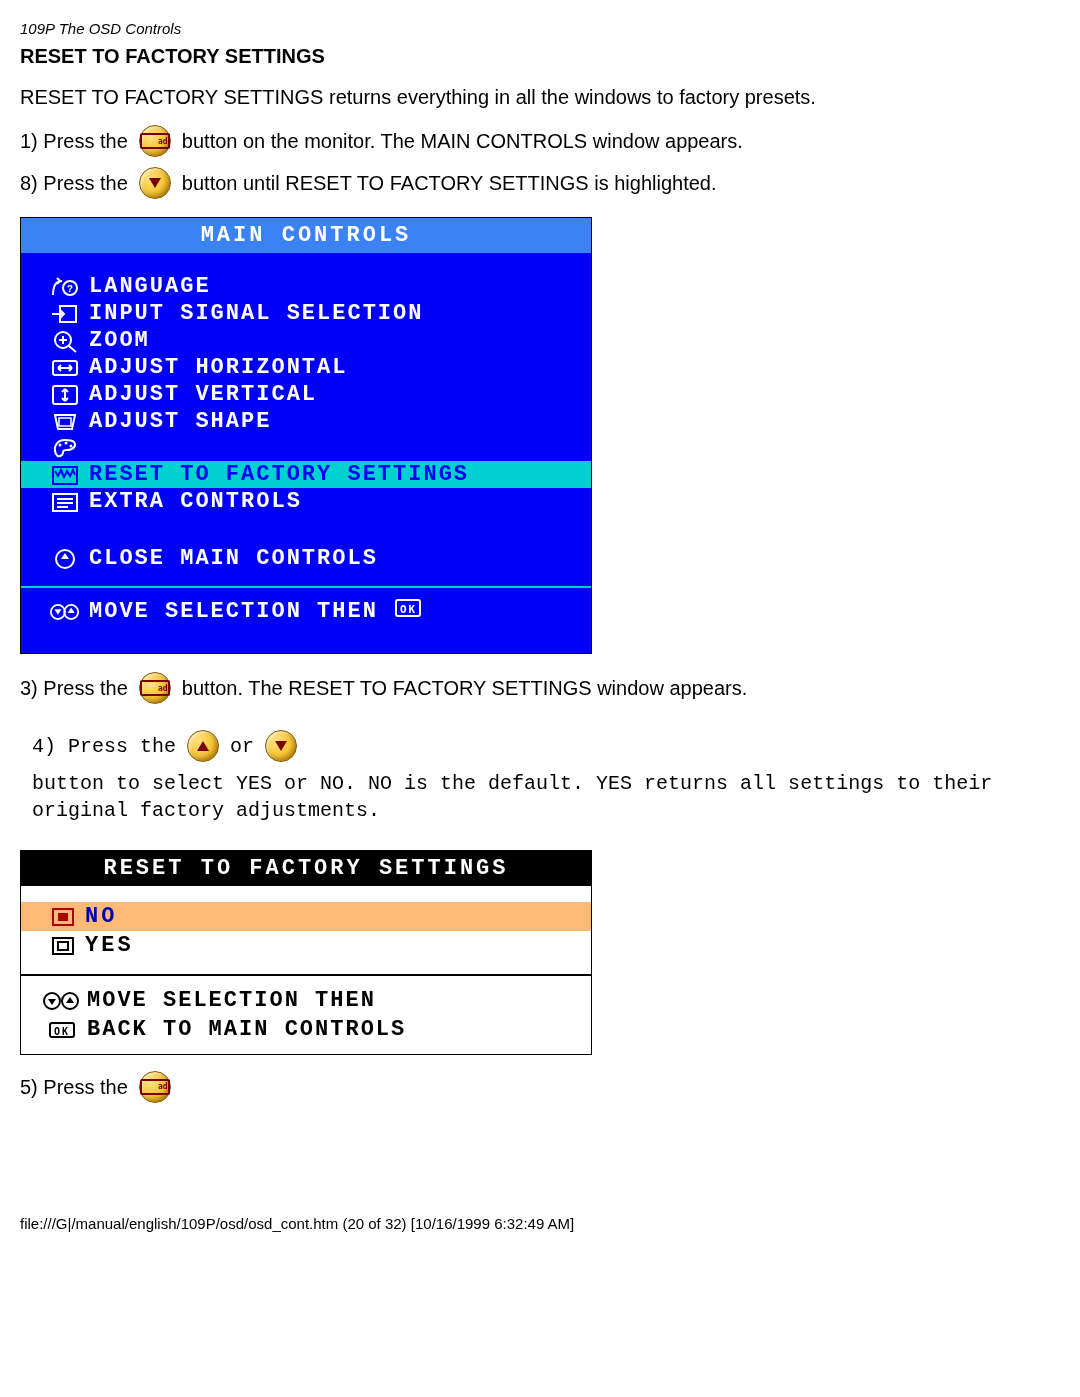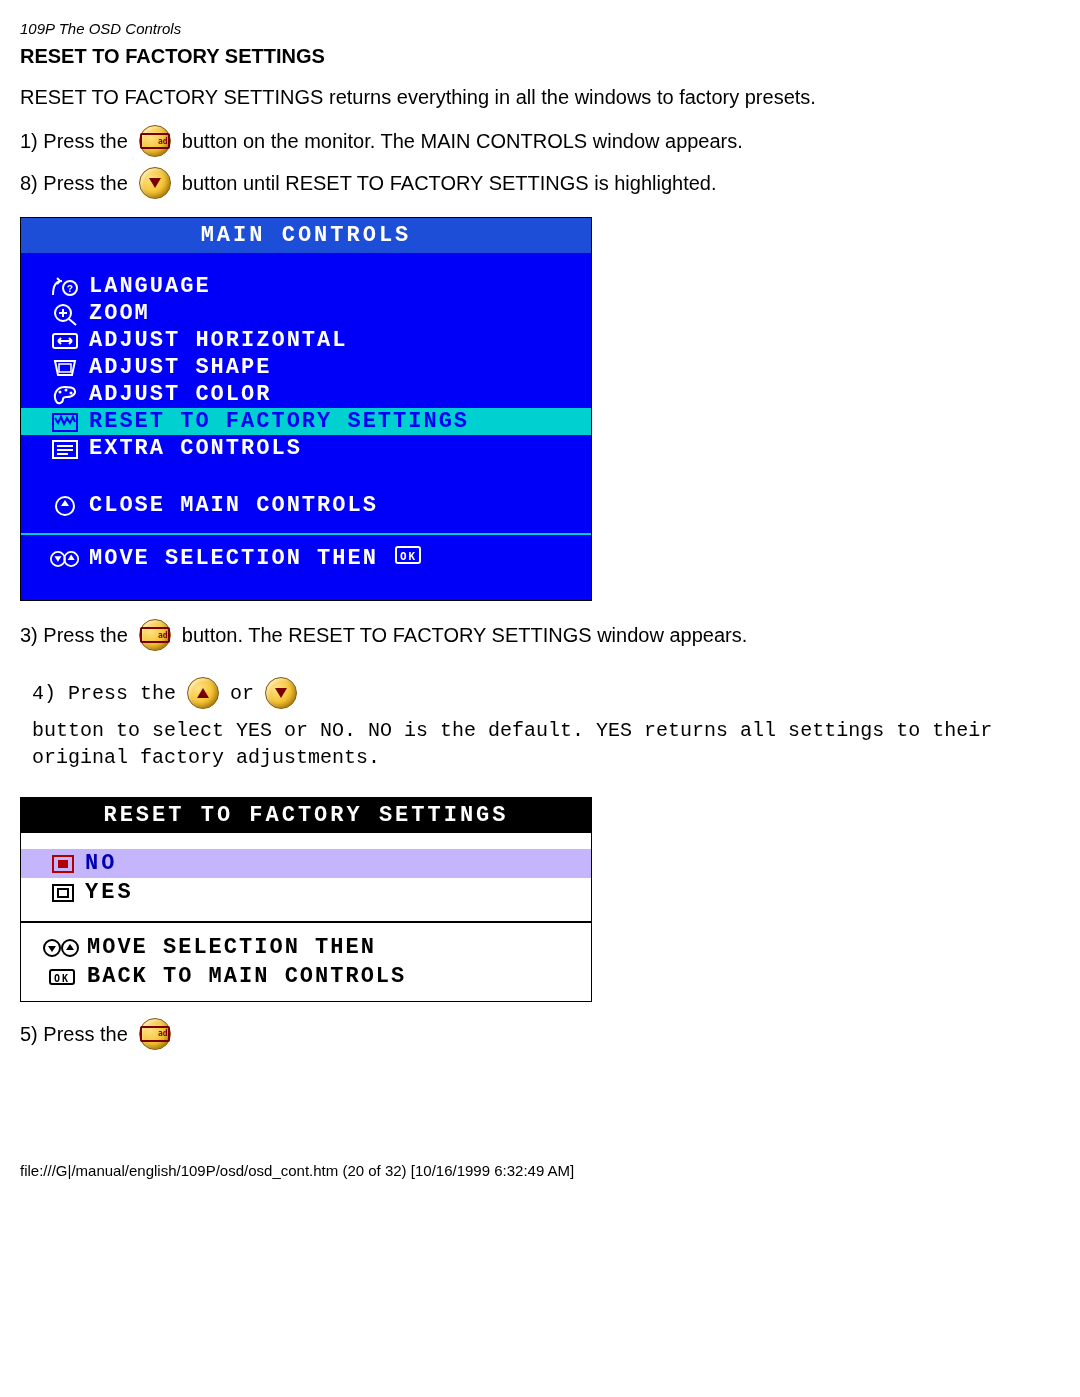--- a/index.html
+++ b/index.html
@@ -60,21 +60,21 @@
   .osd {
     width: 570px;
     background: #0000f8;
     color: #fff;
     font-family: "Courier New", monospace;
     font-weight: bold;
     margin: 18px 0 18px 0;
     border: 1px solid #000;
   }
   .osd-titlebar {
-    background: #1d4ed8;
+    background: #3b82f6;
     color: #fff;
     text-align: center;
     padding: 5px 0;
     font-size: 22px;
     letter-spacing: 3px;
   }
   .osd-body {
     padding: 20px 0 16px 0;
   }
   .osd-row {
@@ -130,21 +130,21 @@
   .osd2-body {
     padding: 16px 0 0 0;
   }
   .osd2-row {
     display: flex;
     align-items: center;
     padding: 2px 10px 2px 20px;
     font-size: 22px;
     letter-spacing: 3px;
   }
-  .osd2-row.highlight { background: #c4b5fd; color: #0000b0; }
+  .osd2-row.highlight { background: #fdba74; color: #0000b0; }
   .osd2-row .icon-cell { width: 44px; display: flex; align-items: center; justify-content: center; }
   .osd2-footer {
     border-top: 2px solid #000;
     margin-top: 14px;
     padding: 10px 10px 10px 16px;
     font-size: 22px;
     letter-spacing: 2px;
   }
   .osd2-footer .frow {
     display: flex; align-items: center; padding: 2px 0;
@@ -203,54 +203,71 @@
             <path d="M3 20 Q3 6 12 6 M10 6 l-3 -3 M10 6 l-3 3" stroke="#fff" stroke-width="2" fill="none"></path>
             <circle cx="20" cy="13" r="7" stroke="#fff" stroke-width="2" fill="none"></circle>
             <text x="17" y="17" font-size="10" fill="#fff">?</text>
           </svg>
       </span>
       <span class="label-cell">LANGUAGE</span>
     </div>
     <div class="osd-row">
       <span class="icon-cell">
         <svg class="osd-icon" viewBox="0 0 30 24">
+            <rect x="10" y="4" width="16" height="16" stroke="#fff" stroke-width="2" fill="none"></rect>
+            <path d="M2 12 L14 12 M10 8 L14 12 L10 16" stroke="#fff" stroke-width="2" fill="none"></path>
+          </svg>
+      </span>
+      <span class="label-cell">INPUT SIGNAL SELECTION</span>
+    </div>
+    <div class="osd-row">
+      <span class="icon-cell">
+        <svg class="osd-icon" viewBox="0 0 30 24">
             <circle cx="13" cy="11" r="8" stroke="#fff" stroke-width="2" fill="none"></circle>
             <path d="M9 11 L17 11 M13 7 L13 15 M19 17 L26 23" stroke="#fff" stroke-width="2" fill="none"></path>
           </svg>
       </span>
       <span class="label-cell">ZOOM</span>
     </div>
     <div class="osd-row">
       <span class="icon-cell">
         <svg class="osd-icon" viewBox="0 0 30 24">
             <rect x="3" y="5" width="24" height="14" rx="2" stroke="#fff" stroke-width="2" fill="none"></rect>
             <path d="M8 12 L22 12 M8 12 l3 -3 M8 12 l3 3 M22 12 l-3 -3 M22 12 l-3 3" stroke="#fff" stroke-width="2" fill="none"></path>
           </svg>
       </span>
       <span class="label-cell">ADJUST HORIZONTAL</span>
+    </div>
+    <div class="osd-row">
+      <span class="icon-cell">
+        <svg class="osd-icon" viewBox="0 0 30 24">
+            <rect x="3" y="3" width="24" height="18" rx="2" stroke="#fff" stroke-width="2" fill="none"></rect>
+            <path d="M15 6 L15 18 M15 6 l-3 3 M15 6 l3 3 M15 18 l-3 -3 M15 18 l3 -3" stroke="#fff" stroke-width="2" fill="none"></path>
+          </svg>
+      </span>
+      <span class="label-cell">ADJUST VERTICAL</span>
     </div>
     <div class="osd-row">
       <span class="icon-cell">
         <svg class="osd-icon" viewBox="0 0 30 24">
             <path d="M5 5 L25 5 L22 19 L8 19 Z" stroke="#fff" stroke-width="2" fill="none"></path>
             <rect x="9" y="8" width="12" height="8" stroke="#fff" stroke-width="1.5" fill="none"></rect>
           </svg>
       </span>
       <span class="label-cell">ADJUST SHAPE</span>
     </div>
     <div class="osd-row">
       <span class="icon-cell">
         <svg class="osd-icon" viewBox="0 0 30 24">
             <path d="M15 4 C6 4 3 12 6 18 C8 22 13 20 13 16 C13 14 15 14 17 14 C23 14 27 10 24 6 C22 4 18 4 15 4 Z" stroke="#fff" stroke-width="2" fill="none"></path>
             <circle cx="10" cy="9" r="1.5" fill="#fff"></circle>
             <circle cx="16" cy="7" r="1.5" fill="#fff"></circle>
             <circle cx="21" cy="10" r="1.5" fill="#fff"></circle>
           </svg>
       </span>
-      <span class="label-cell">ADJUST COLOR</span>
     </div>
     <div class="osd-row highlight">
       <span class="icon-cell">
         <svg class="osd-icon" viewBox="0 0 30 24">
             <rect x="3" y="4" width="24" height="17" stroke="#0000f8" stroke-width="2" fill="none"></rect>
             <path d="M5 8 L8 13 L11 7 L14 14 L17 8 L20 13 L23 7 L25 12" stroke="#0000f8" stroke-width="2" fill="none"></path>
           </svg>
       </span>
       <span class="label-cell">RESET TO FACTORY SETTINGS</span>
     </div>

